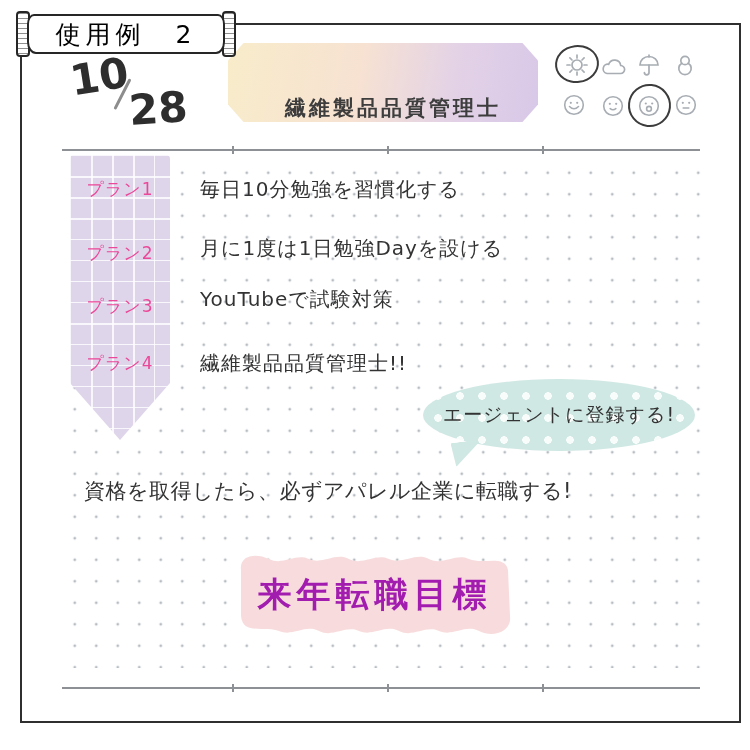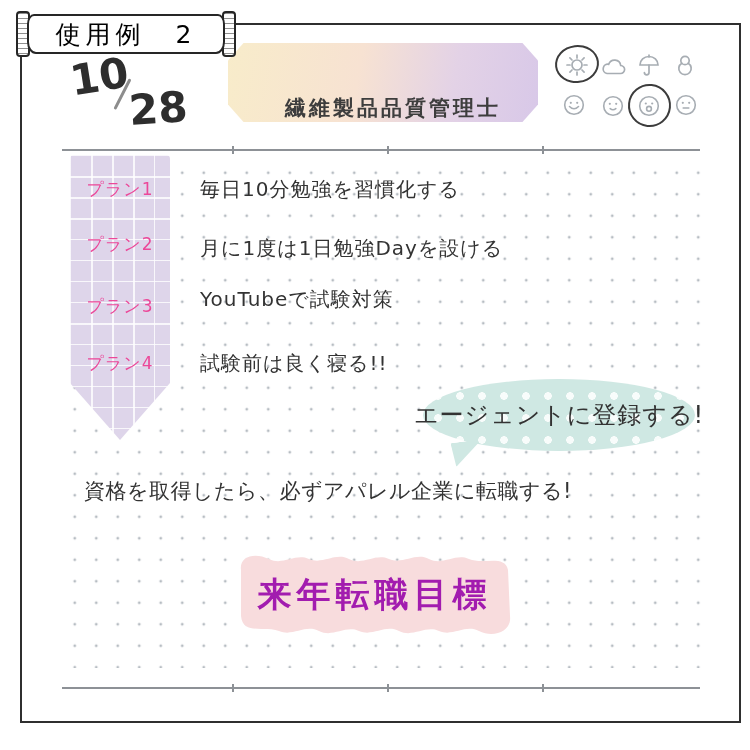--- a/index.html
+++ b/index.html
@@ -66,21 +66,21 @@
                white-space:nowrap; z-index:2; }
 
   
   .bubble { position:absolute; left:423px; top:379px; width:272px; height:72px;
             background-color:#cfe8e3; border-radius:50%;
             background-image:radial-gradient(circle, rgba(255,255,255,.85) 3.6px, transparent 4px);
             background-size:22px 22px; background-position:4px 6px;
             display:flex; align-items:center; justify-content:center; z-index:2; }
   .bubble-tail { position:absolute; left:452px; top:441px; width:32px; height:24px; background:#cfe8e3;
                  clip-path:polygon(8% 100%, 0 0, 100% 0); transform:rotate(-8deg); z-index:1; }
-  .bubble .txt { font-size:24px; color:#333; letter-spacing:1px; white-space:nowrap; }
+  .bubble .txt { font-size:19px; color:#333; letter-spacing:1px; white-space:nowrap; }
 
   
   .note-line { position:absolute; left:84px; top:477px; width:616px; font-size:21px; color:#333;
                letter-spacing:0.5px; white-space:nowrap; z-index:2; }
 
   
   .pink-wrap { position:absolute; left:233px; top:548px; width:283px; height:94px; z-index:2; }
   .pink-wrap svg { position:absolute; left:0; top:0; }
   .pink-text { position:absolute; left:0; top:0; width:100%; height:100%;
                display:flex; align-items:center; justify-content:center;
@@ -179,28 +179,28 @@
     <div class="tick" style="left:170px;"></div>
     <div class="tick" style="left:325px;"></div>
     <div class="tick" style="left:480px;"></div>
   </div>
 
   <div class="dot-grid"></div>
 
   <div class="ribbon"></div>
 
   <div class="plan-label" style="top:178px;">プラン1</div>
-  <div class="plan-label" style="top:233px;">プラン2</div>
+  <div class="plan-label" style="top:242px;">プラン2</div>
   <div class="plan-label" style="top:295px;">プラン3</div>
   <div class="plan-label" style="top:352px;">プラン4</div>
 
   <div class="plan-text" style="top:176px;">毎日10分勉強を習慣化する</div>
   <div class="plan-text" style="top:235px;">月に1度は1日勉強Dayを設ける</div>
   <div class="plan-text" style="top:286px;">YouTubeで試験対策</div>
-  <div class="plan-text" style="top:350px;">試験前は良く寝る!!</div>
+  <div class="plan-text" style="top:350px;">繊維製品品質管理士!!</div>
 
   <div class="bubble-tail"></div>
   <div class="bubble">
     <div class="txt">エージェントに登録する!</div>
   </div>
 
   <div class="note-line">資格を取得したら、必ずアパレル企業に転職する!</div>
 
   <div class="pink-wrap">
     <svg width="283" height="94" viewBox="0 0 283 94">

